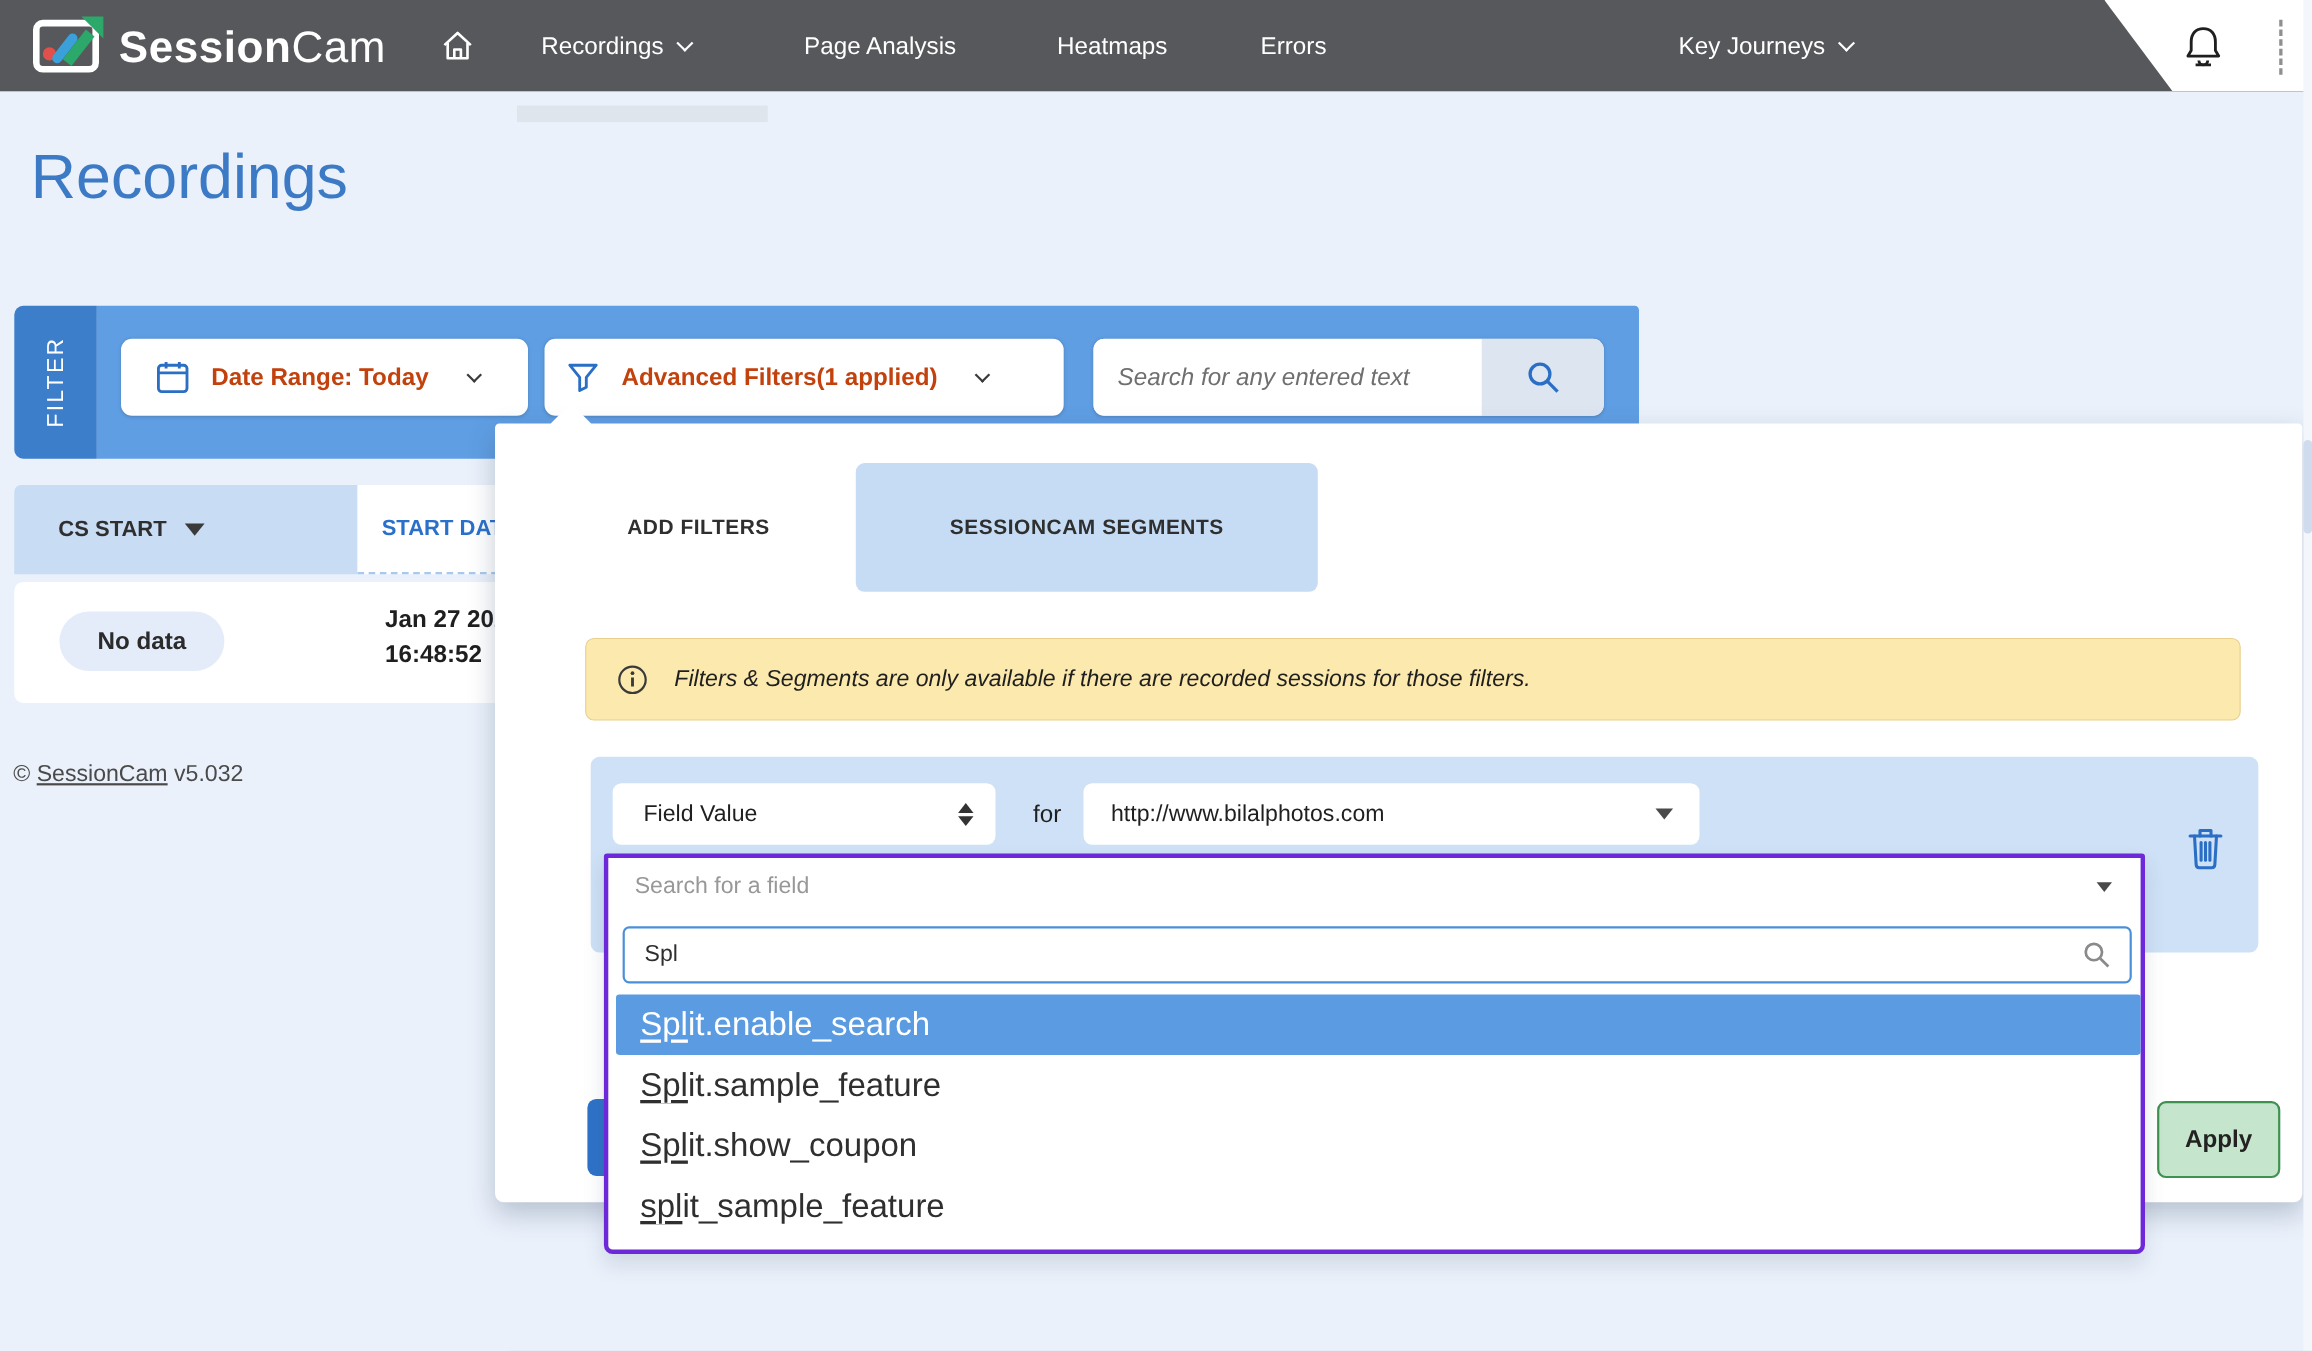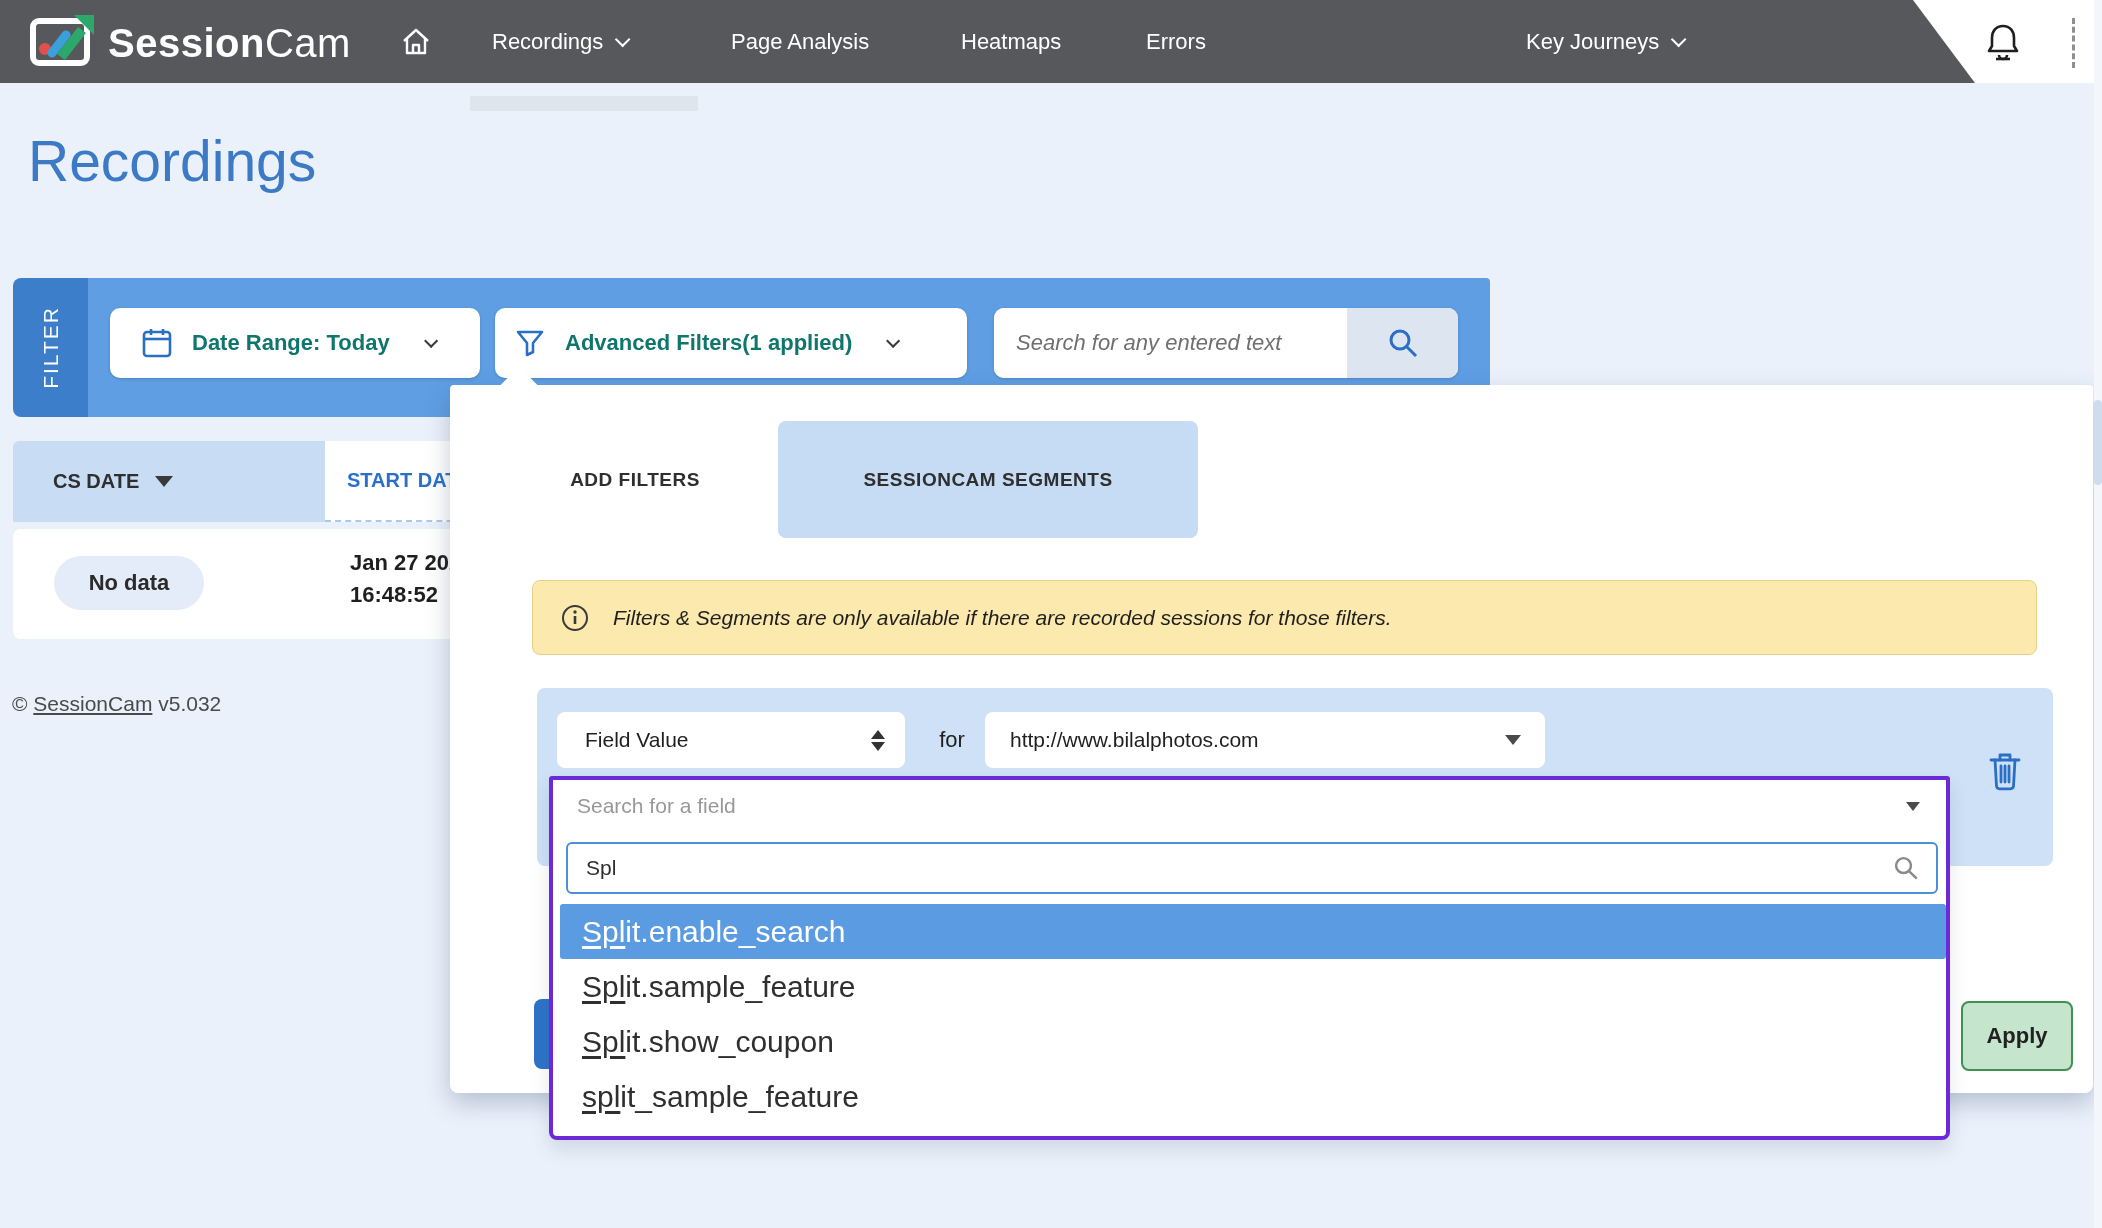--- a/index.html
+++ b/index.html
@@ -35,21 +35,21 @@
   .page-title{position:absolute;left:28px;top:128px;font-size:57px;font-weight:300;color:var(--title-blue);z-index:2;}
 
   
   .filter-tab{position:absolute;left:13px;top:278px;width:75px;height:139px;background:var(--filter-tab);
     border-radius:8px 0 0 8px;display:flex;align-items:center;justify-content:center;z-index:2;cursor:pointer;}
   .filter-tab span{writing-mode:vertical-rl;transform:rotate(180deg);color:#fff;font-size:21px;
     font-weight:500;letter-spacing:2px;}
   .filter-bar{position:absolute;left:88px;top:278px;width:1402px;height:139px;background:var(--filter-bar);
     border-radius:0 4px 4px 0;z-index:1;}
   .bar-btn{position:absolute;top:308px;height:70px;background:#fff;border-radius:10px;display:flex;
-    align-items:center;font-size:22px;font-weight:600;color:#0f766e;z-index:4;cursor:pointer;
+    align-items:center;font-size:22px;font-weight:600;color:#c2410c;z-index:4;cursor:pointer;
     box-shadow:0 1px 3px rgba(30,50,80,.25);}
   #date-range-btn{left:110px;width:370px;padding-left:32px;gap:20px;}
   #adv-filters-btn{left:495px;width:472px;padding-left:20px;gap:20px;}
   .bar-btn .chev{color:#3a3a3a;margin-left:14px;width:10px;height:10px;}
   .search-wrap{position:absolute;left:994px;top:308px;width:464px;height:70px;background:#fff;
     border-radius:10px;display:flex;overflow:hidden;z-index:4;box-shadow:0 1px 3px rgba(30,50,80,.25);}
   .search-wrap input{flex:1;border:0;outline:none;font-size:22px;font-style:italic;color:#333;
     padding-left:22px;font-family:inherit;background:#fff;}
   .search-wrap input::placeholder{color:#6f6f6f;font-style:italic;}
   .search-btn{width:111px;background:#dde5f1;border:0;display:flex;align-items:center;justify-content:center;cursor:pointer;}
@@ -213,21 +213,21 @@
     <input type="text" placeholder="Search for any entered text" style="">
     <button class="search-btn">
       <svg width="34" height="34" viewBox="0 0 34 34" fill="none" stroke="#2a6fc4" stroke-width="3">
         <circle cx="14" cy="14" r="9"></circle>
         <line x1="21" y1="21" x2="30" y2="30"></line>
       </svg>
     </button>
   </div>
 
   <div class="cs-header">
-    <span>CS DATE</span>
+    <span>CS START</span>
     <i class="tri-down"></i>
   </div>
   <div class="sd-header">
     <span>START DATE</span>
   </div>
 
   <div class="row-card">
     <div class="pill">No data</div>
     <div class="date-val">
       <div>Jan 27 2020,</div>

